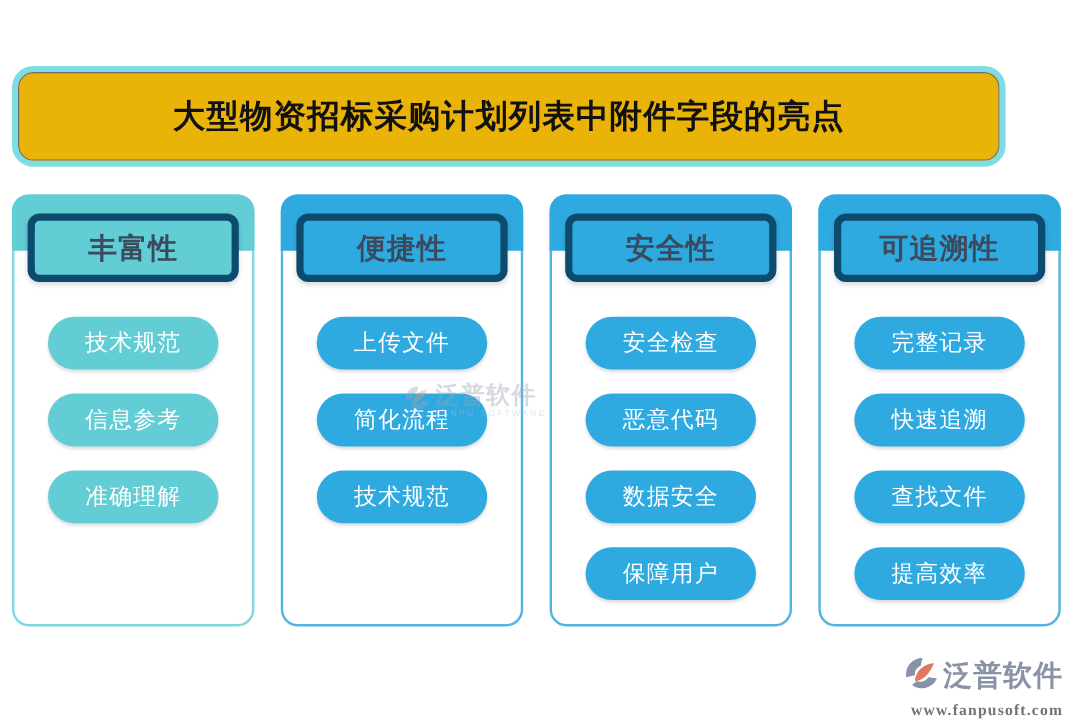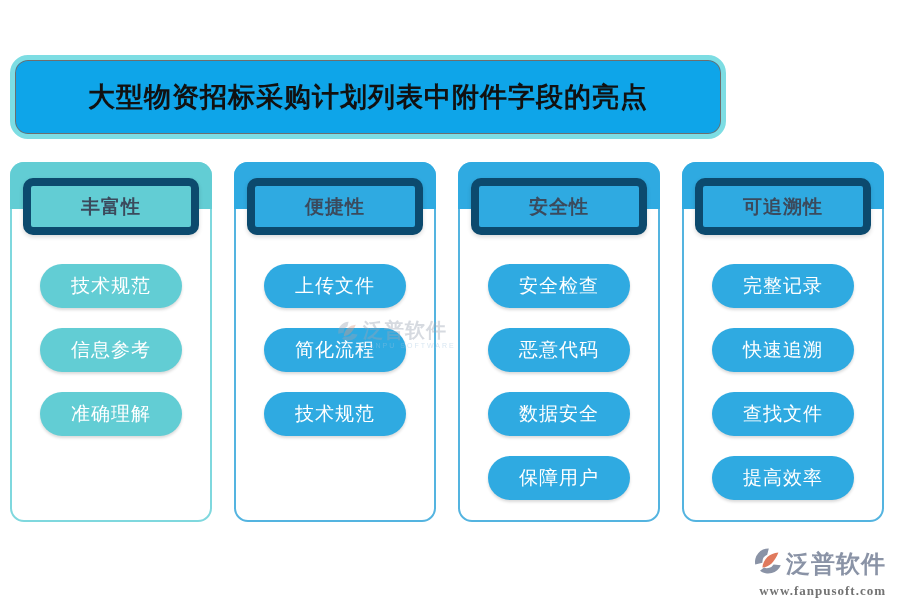--- a/index.html
+++ b/index.html
@@ -13,24 +13,24 @@
     background: #ffffff;
     font-family: "Liberation Sans", sans-serif;
     overflow: hidden;
   }
 
   
   .title-box {
     position: absolute;
     left: 10px;
     top: 55px;
-    width: 716px;
+    width: 828px;
     height: 84px;
     box-sizing: border-box;
-    background: #0ea5e9;
+    background: #eab308;
     border: 5px solid #7ddde3;
     border-radius: 18px;
     box-shadow: inset 0 0 0 1px #6e6e6e;
     display: flex;
     align-items: center;
     justify-content: center;
   }
   .title-text {
     font-size: 27px;
     font-weight: bold;
@@ -67,27 +67,27 @@
     height: 47px;
     background: var(--c);
     border-radius: 14px 14px 0 0;
   }
   .header-box {
     position: relative;
     margin: 14px 11px 0 11px;
     height: 57px;
     box-sizing: border-box;
     background: var(--c);
-    border: 8px solid #0c4a6e;
+    border: 6px solid #0c4a6e;
     border-radius: 10px;
     box-shadow: 0 2px 4px rgba(0,0,0,0.15);
     display: flex;
     align-items: center;
     justify-content: center;
-    font-size: 19px;
+    font-size: 24px;
     font-weight: bold;
     color: #3b4a5c;
     letter-spacing: 1px;
   }
   .items {
     position: relative;
     margin-top: 29px;
     display: flex;
     flex-direction: column;
     align-items: center;

